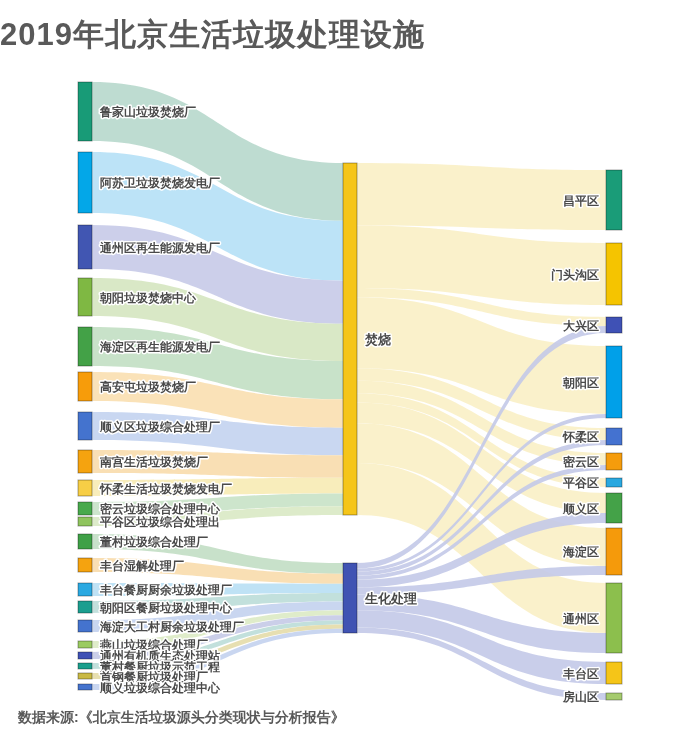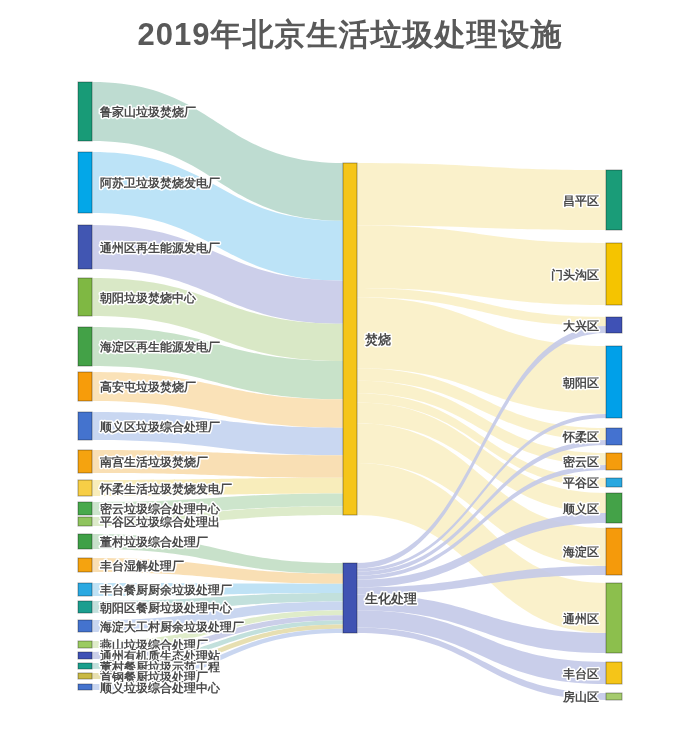--- a/index.html
+++ b/index.html
@@ -1,18 +1,18 @@
 <!DOCTYPE html>
 <html><head>
 <meta charset="utf-8">
 <style>
   html,body{margin:0;padding:0;background:#ffffff;}
   .stage{position:relative;width:700px;height:750px;background:#ffffff;overflow:hidden;
          font-family:"Liberation Sans", sans-serif;}
-  .chart-title{position:absolute;top:14px;left:0;width:700px;text-align:center;
+  .chart-title{position:absolute;top:14px;left:0;width:700px;
                font-size:31px;font-weight:700;color:#595959;letter-spacing:1px;}
   .source-note{position:absolute;left:18px;top:709px;font-size:14px;font-weight:700;color:#595959;}
   svg{position:absolute;left:0;top:0;}
   .node-label{font-size:12px;font-weight:600;fill:#4a4a4a;stroke:#ffffff;stroke-width:3px;
               paint-order:stroke;stroke-linejoin:round;}
   .mid-label{font-size:13px;}
 </style>
 </head>
 <body>
 
@@ -123,13 +123,14 @@
       <text x="599" y="441" text-anchor="end" class="node-label">怀柔区</text>
       <text x="599" y="466" text-anchor="end" class="node-label">密云区</text>
       <text x="599" y="487" text-anchor="end" class="node-label">平谷区</text>
       <text x="599" y="512.5" text-anchor="end" class="node-label">顺义区</text>
       <text x="599" y="556" text-anchor="end" class="node-label">海淀区</text>
       <text x="599" y="622.5" text-anchor="end" class="node-label">通州区</text>
       <text x="599" y="677.5" text-anchor="end" class="node-label">丰台区</text>
       <text x="599" y="701" text-anchor="end" class="node-label">房山区</text>
     </svg>
   <div class="chart-title">2019年北京生活垃圾处理设施</div>
+  <div class="source-note">数据来源:《北京生活垃圾源头分类现状与分析报告》</div>
 </div>
 
 </body></html>

